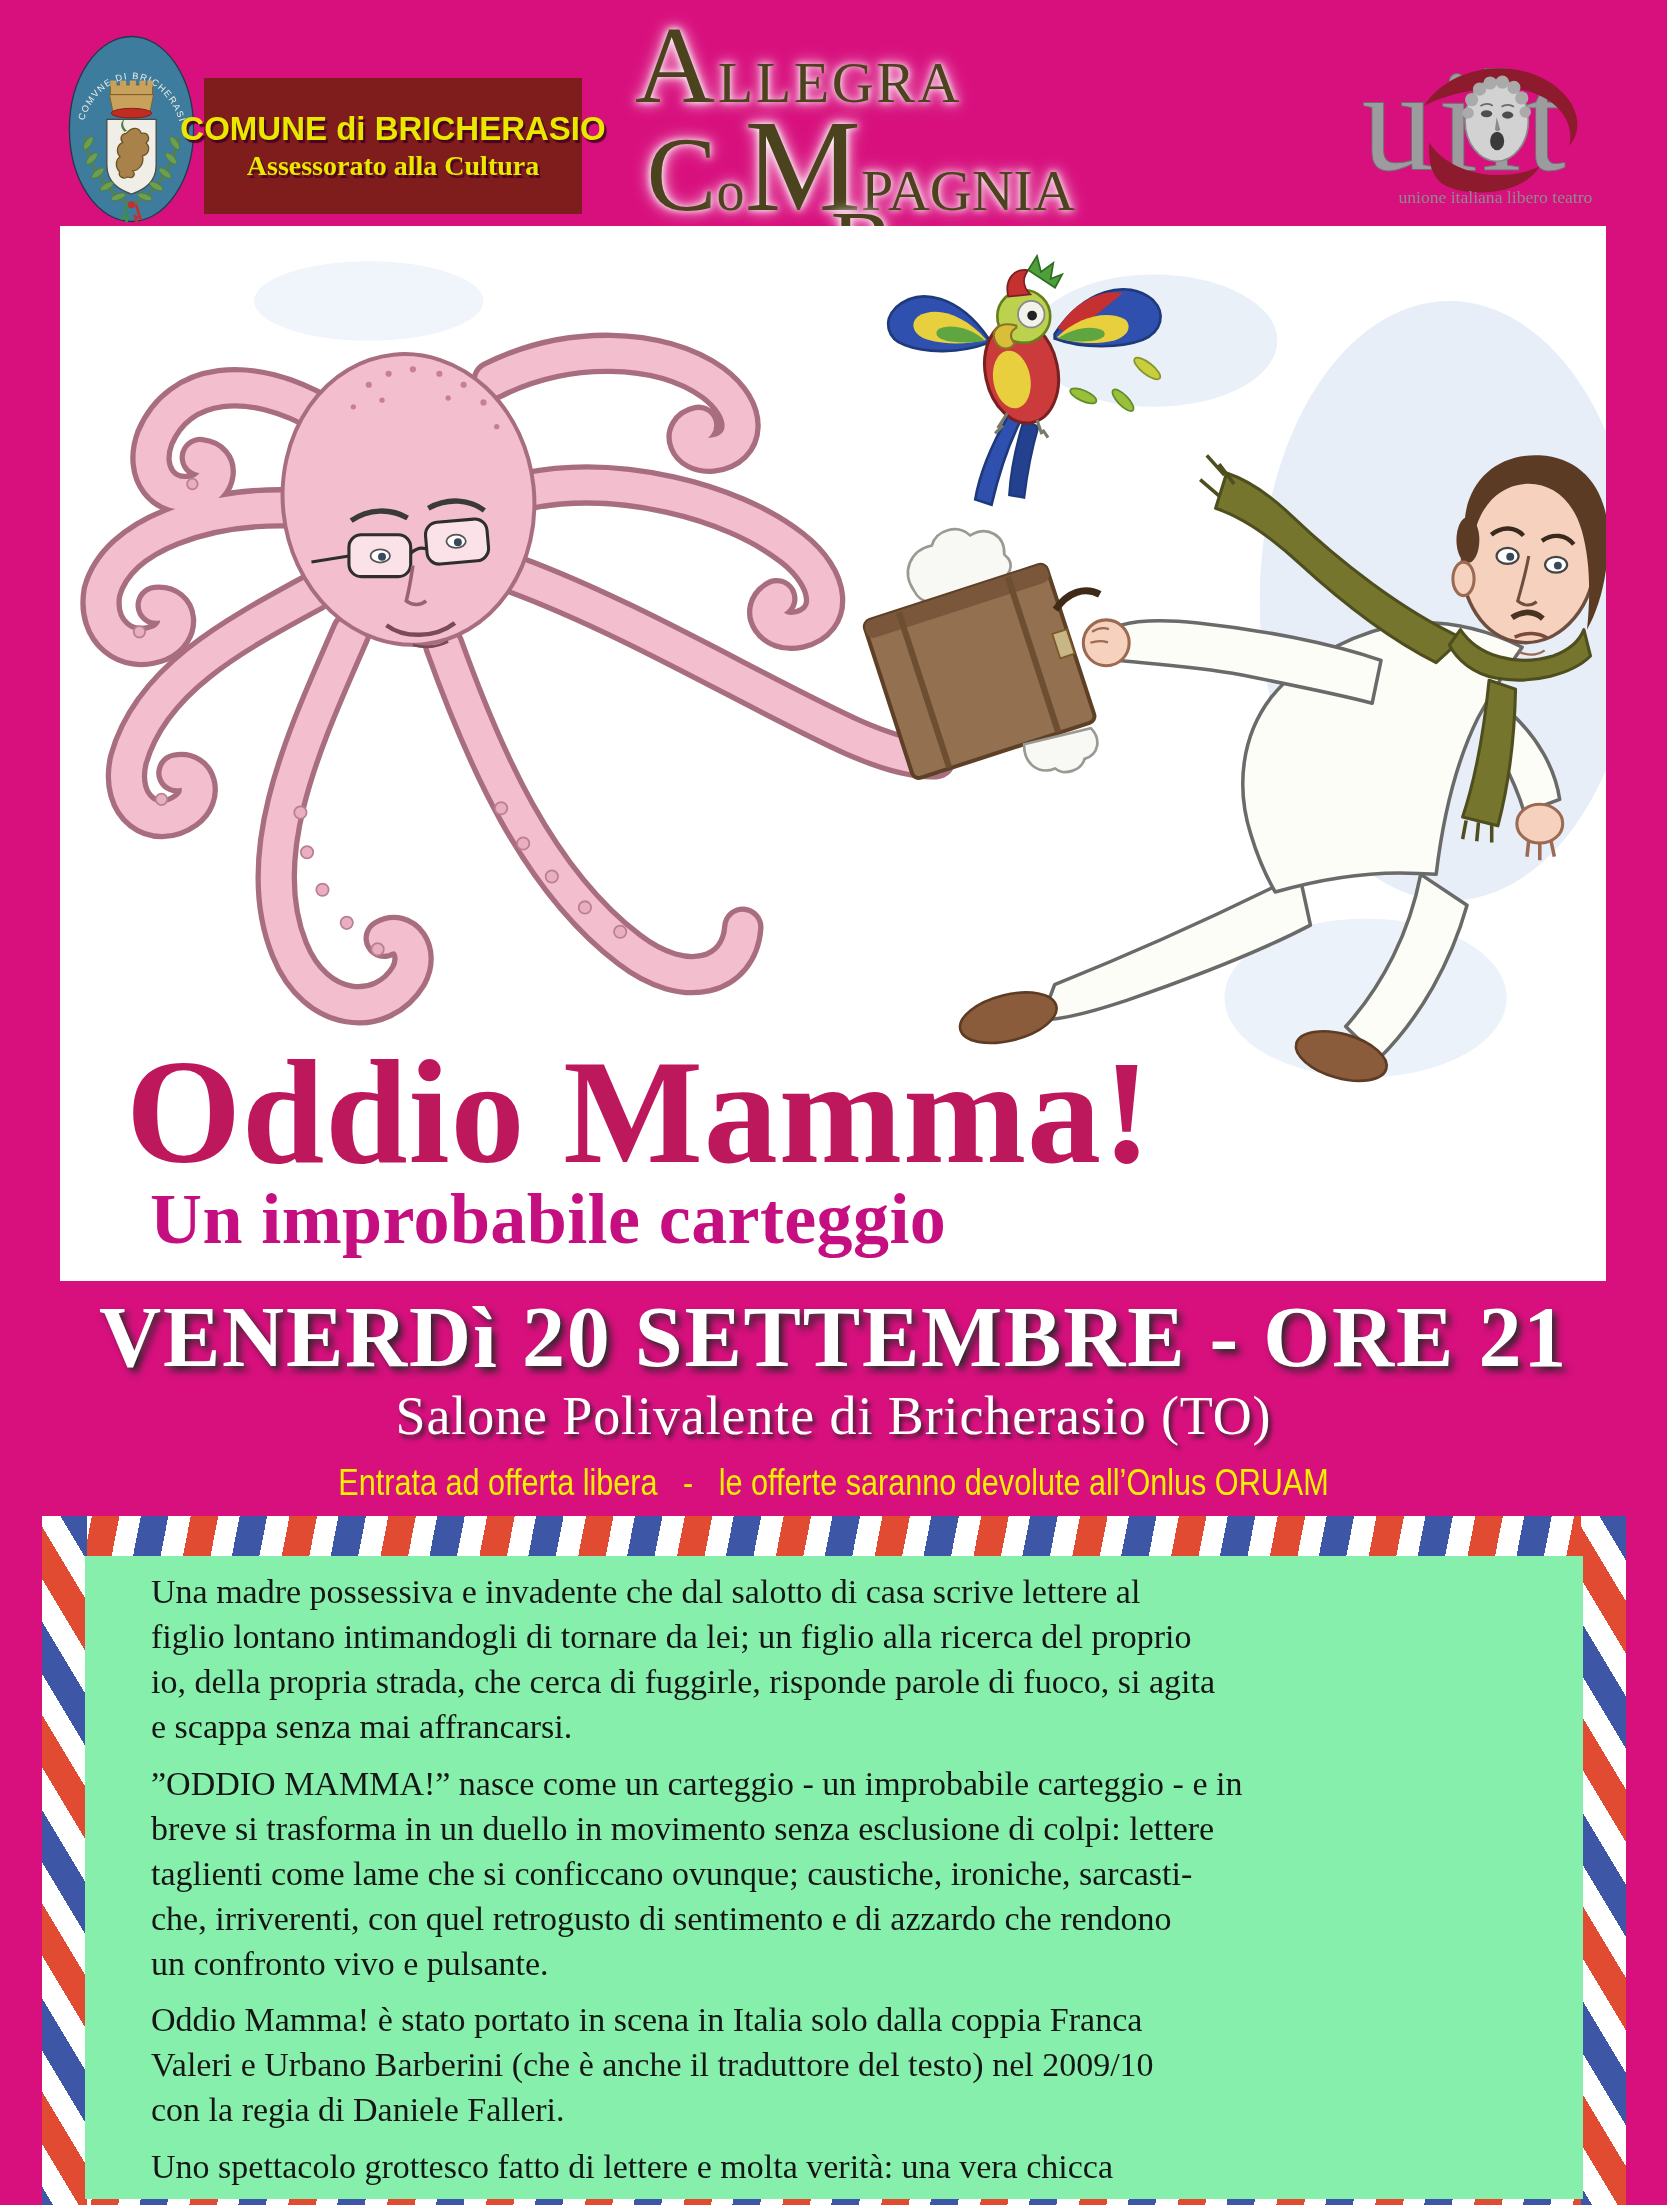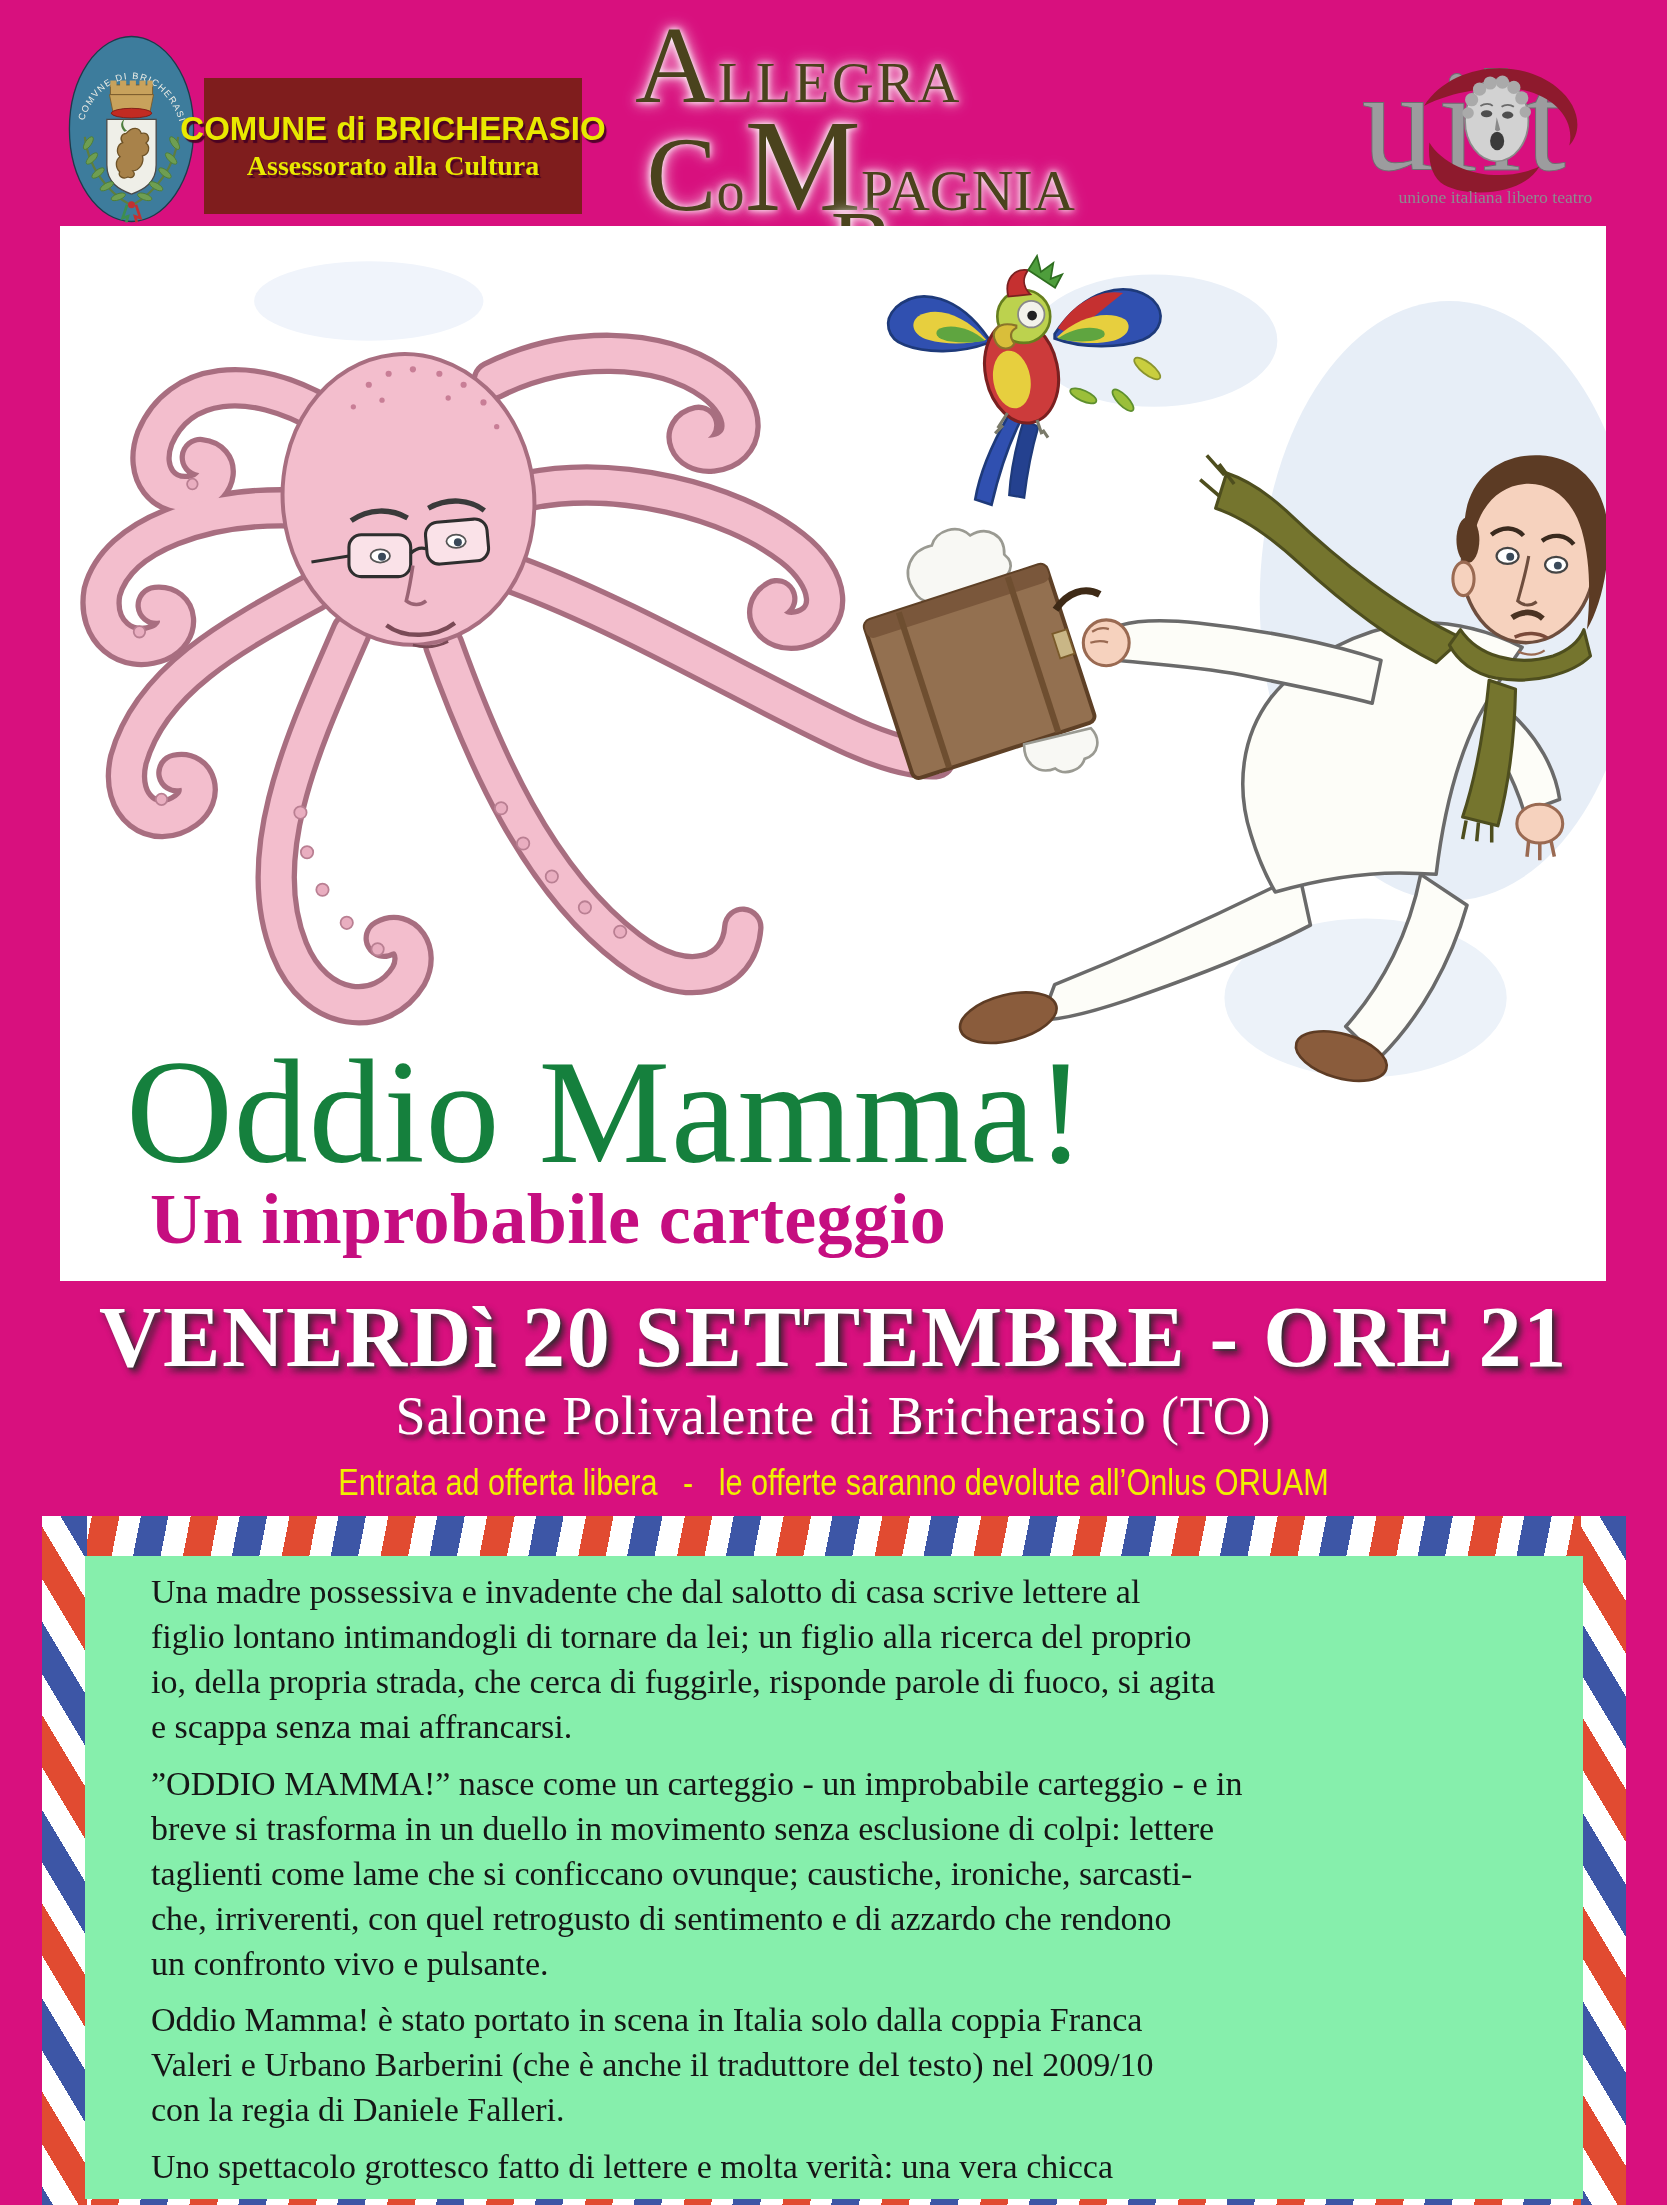--- a/index.html
+++ b/index.html
@@ -24,22 +24,22 @@
   .al2 .oo{font-size:56px;}
   .al2 .bigM{font-size:131px;}
   .al3{margin-left:164px;margin-top:-15px;font-size:58px;}
   .al3 .rr{font-size:52px;}
   .al3 .bigB{font-size:94px;}
   .uilt{position:absolute;left:1358px;top:39px;width:273px;height:176px;}
 
   
   .panel{position:absolute;left:60px;top:226px;width:1546px;height:1055px;background:#ffffff;}
   .illu{position:absolute;left:0;top:0;width:100%;height:100%;}
-  .title{position:absolute;left:66px;top:812px;font-size:148px;font-weight:normal;line-height:1;
-         color:#15803d;letter-spacing:0.9px;white-space:nowrap;}
+  .title{position:absolute;left:66px;top:812px;font-size:148px;font-weight:bold;line-height:1;
+         color:#be185d;letter-spacing:0.9px;white-space:nowrap;}
   .subtitle{position:absolute;left:90px;top:957px;font-size:72px;font-weight:bold;line-height:1;
          color:#C50E80;letter-spacing:0.4px;white-space:nowrap;}
 
   
   .tout{fill:none;stroke:#A86E80;stroke-width:94;stroke-linecap:round;}
   .tin{fill:none;stroke:#F3BECD;stroke-width:70;stroke-linecap:round;}
   .suit{fill:#FDFDF8;stroke:#6A6A6A;stroke-width:8;stroke-linejoin:round;}
   .scarf{fill:#75752E;stroke:#4E4E1E;stroke-width:7;stroke-linejoin:round;}
   .skin{fill:#F6D2BE;stroke:#9A6A52;stroke-width:7;}
 

